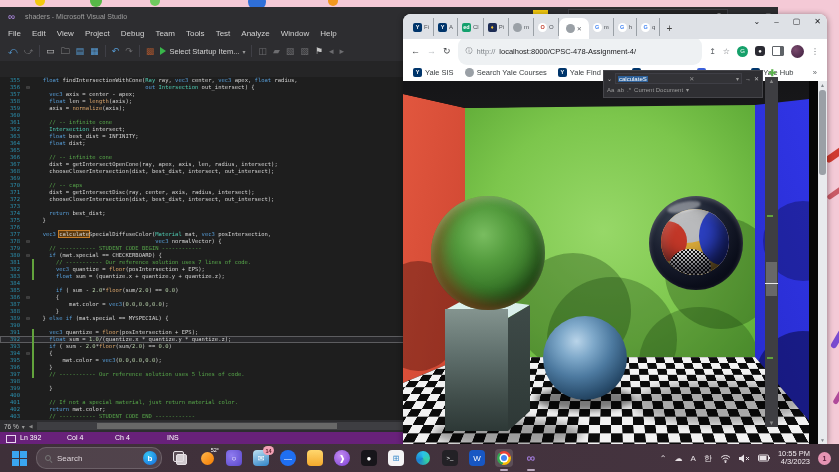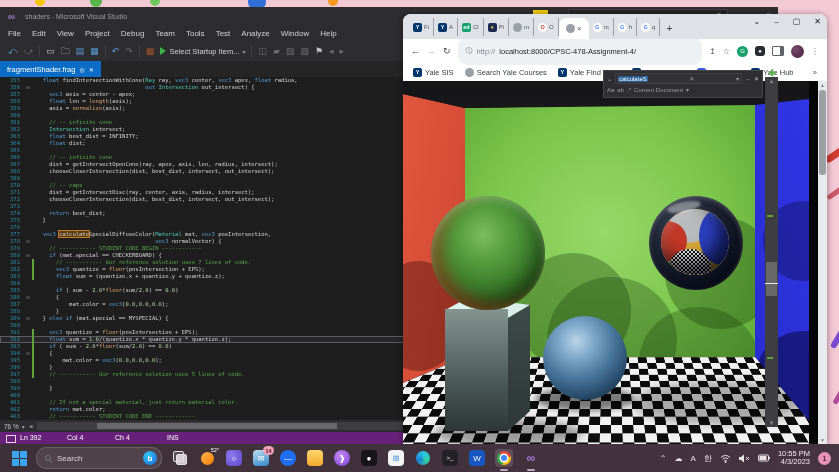--- a/index.html
+++ b/index.html
@@ -230,25 +230,20 @@
       <span class="tb-sep"></span>
       <span class="tbi gray">◫</span>
       <span class="tbi gray">▰</span>
       <span class="tbi gray">▧</span>
       <span class="tbi gray">▧</span>
       <span class="tbi lite">⚑</span>
       <span class="tbi gray">◂</span>
       <span class="tbi gray">▸</span>
     </div>
     <div class="vs-tabstrip">
-      <span class="doc-tab">
-        <span>fragmentShader.frag</span>
-        <span class="tg">◎</span>
-        <span class="tg">✕</span>
-      </span>
       <span class="strip-caret">▾</span>
     </div>
     <div class="vs-editor" id="code-lines">
         <div class="cline"><span class="ln">355</span><span class="fold"></span><span class="chbar"></span><span class="ct">  <span class="tk-kw">float</span> findIntersectionWithCone(<span class="tk-ty">Ray</span> ray, <span class="tk-kw">vec3</span> center, <span class="tk-kw">vec3</span> apex, <span class="tk-kw">float</span> radius,</span></div>
         <div class="cline"><span class="ln">356</span><span class="fold">⊟</span><span class="chbar"></span><span class="ct">                                 <span class="tk-kw">out</span> <span class="tk-ty">Intersection</span> out_intersect) {</span></div>
         <div class="cline"><span class="ln">357</span><span class="fold"></span><span class="chbar"></span><span class="ct">    <span class="tk-kw">vec3</span> axis = center - apex;</span></div>
         <div class="cline"><span class="ln">358</span><span class="fold"></span><span class="chbar"></span><span class="ct">    <span class="tk-kw">float</span> len = <span class="tk-fn">length</span>(axis);</span></div>
         <div class="cline"><span class="ln">359</span><span class="fold"></span><span class="chbar"></span><span class="ct">    axis = <span class="tk-fn">normalize</span>(axis);</span></div>
         <div class="cline"><span class="ln">360</span><span class="fold"></span><span class="chbar"></span><span class="ct"></span></div>
         <div class="cline"><span class="ln">361</span><span class="fold"></span><span class="chbar"></span><span class="ct">    <span class="tk-cm">// -- infinite cone</span></span></div>

